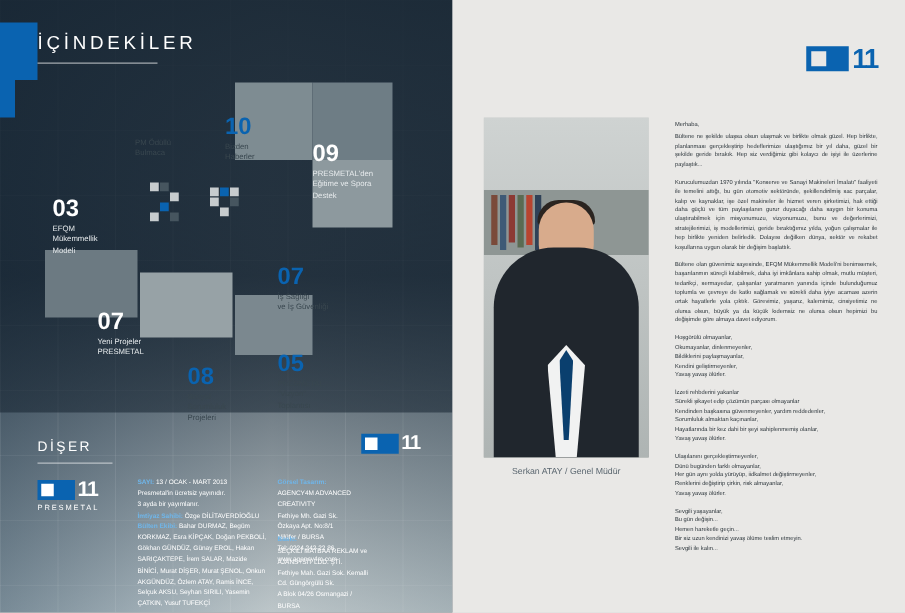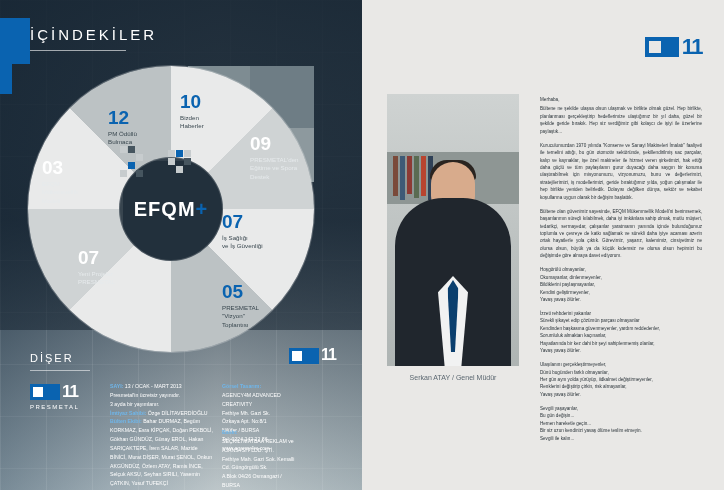--- a/index.html
+++ b/index.html
@@ -224,71 +224,69 @@
     <div class="icindekiler">İÇİNDEKİLER</div>
     <div class="title-underline"></div>
 
     <div class="tile" style="left:188px; top:66px; width:62px; height:62px; background:#7e8c92;"></div>
     <div class="tile" style="left:250px; top:66px; width:64px; height:62px; background:#6e7d85;"></div>
     <div class="tile" style="left:250px; top:128px; width:64px; height:54px; background:#8d999e;"></div>
     <div class="tile" style="left:36px; top:200px; width:74px; height:54px; background:#6c7a82;"></div>
     <div class="tile" style="left:112px; top:218px; width:74px; height:52px; background:#97a2a6;"></div>
     <div class="tile" style="left:188px; top:236px; width:62px; height:48px; background:#7b888f;"></div>
 
-    <div class="wheel">
-      <div class="efqm-pixels"></div>
-      <div class="wheel-hole-ring"></div>
-      <div class="efqm-center">
-        <span>EFQM</span><span class="plus">+</span>
-      </div>
-    </div>
 
     <div class="mosaic" style="left:120px; top:146px;">
       <i style="left:0;top:0"></i>
         <i class="d" style="left:8px;top:0"></i>
         <i style="left:16px;top:8px"></i>
       <i class="b" style="left:8px;top:16px"></i>
         <i style="left:0;top:24px"></i>
         <i class="d" style="left:16px;top:24px"></i>
     </div>
     <div class="mosaic" style="left:168px; top:150px;">
       <i style="left:0;top:0"></i>
         <i class="b" style="left:8px;top:0"></i>
         <i style="left:16px;top:0"></i>
       <i style="left:0;top:8px"></i>
         <i class="d" style="left:16px;top:8px"></i>
         <i style="left:8px;top:16px"></i>
     </div>
 
     <div class="w-item" style="left:108px; top:108px;">
-      <div class="w-num">12</div>
       <div class="w-txt" style="white-space:pre-line">PM Ödüllü
 Bulmaca</div>
     </div>
     <div class="w-item" style="left:180px; top:92px;">
       <div class="w-num">10</div>
       <div class="w-txt" style="white-space:pre-line">Bizden
 Haberler</div>
     </div>
-    <div class="w-item light" style="left:250px; top:114px;margin-top:20px;">
+    <div class="w-item light" style="left:250px; top:114px;">
       <div class="w-num light">09</div>
       <div class="w-txt light" style="white-space:pre-line">PRESMETAL'den
 Eğitime ve Spora
 Destek</div>
     </div>
     <div class="w-item" style="left:222px; top:212px;">
       <div class="w-num">07</div>
       <div class="w-txt" style="white-space:pre-line">İş Sağlığı
 ve İş Güvenliği</div>
     </div>
     <div class="w-item" style="left:222px; top:282px;">
       <div class="w-num">05</div>
       <div class="w-txt" style="white-space:pre-line">PRESMETAL
 "Vizyon"
 Toplantısı</div>
+    </div>
+    <div class="w-item" style="left:150px; top:292px;">
+      <div class="w-num">08</div>
+      <div class="w-txt" style="white-space:pre-line">Sosyal
+Sorumluluk
+Projeleri</div>
     </div>
     <div class="w-item light" style="left:78px; top:248px;">
       <div class="w-num light">07</div>
       <div class="w-txt light" style="white-space:pre-line">Yeni Projeler
 PRESMETAL</div>
     </div>
     <div class="w-item light" style="left:42px; top:158px;">
       <div class="w-num light">03</div>
       <div class="w-txt light" style="white-space:pre-line">EFQM
 Mükemmellik

